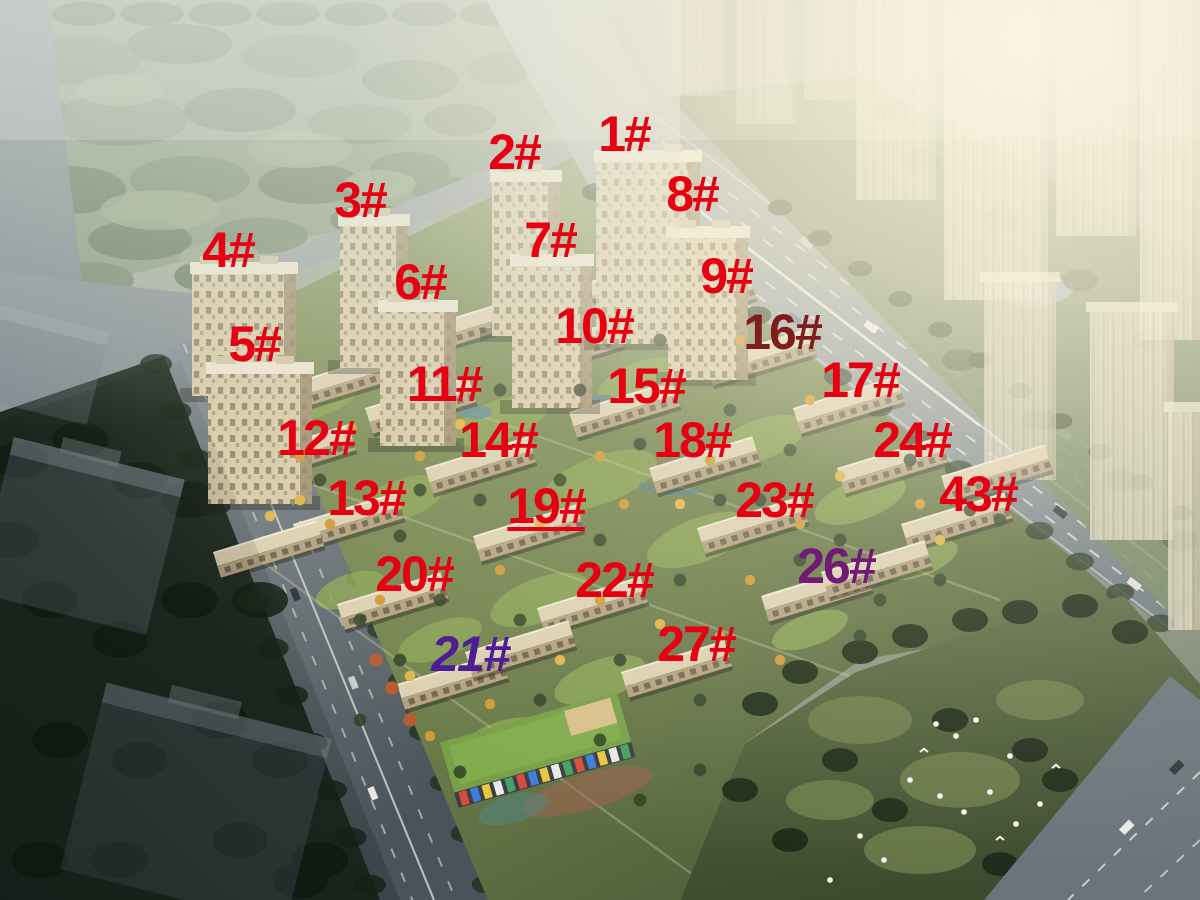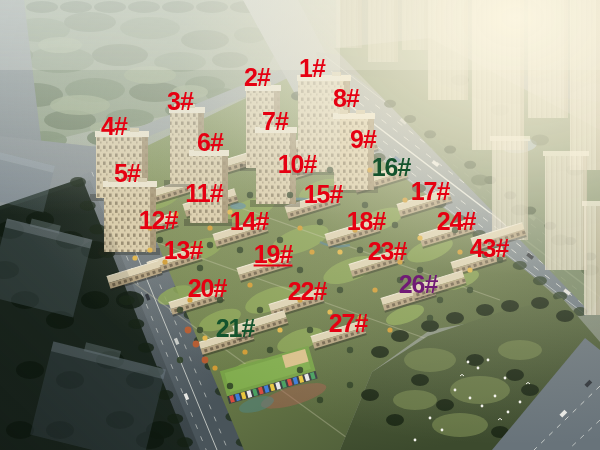--- a/index.html
+++ b/index.html
@@ -988,31 +988,31 @@
       <span class="bldg-label" style="left: 312px; top: 69px; color: rgb(230, 0, 18);">1#</span>
       <span class="bldg-label" style="left: 257px; top: 78px; color: rgb(230, 0, 18);">2#</span>
       <span class="bldg-label" style="left: 180px; top: 102px; color: rgb(230, 0, 18);">3#</span>
       <span class="bldg-label" style="left: 114px; top: 127px; color: rgb(230, 0, 18);">4#</span>
       <span class="bldg-label" style="left: 127px; top: 174px; color: rgb(230, 0, 18);">5#</span>
       <span class="bldg-label" style="left: 210px; top: 143px; color: rgb(230, 0, 18);">6#</span>
       <span class="bldg-label" style="left: 275px; top: 122px; color: rgb(230, 0, 18);">7#</span>
       <span class="bldg-label" style="left: 346px; top: 99px; color: rgb(230, 0, 18);">8#</span>
       <span class="bldg-label" style="left: 363px; top: 140px; color: rgb(230, 0, 18);">9#</span>
       <span class="bldg-label" style="left: 297px; top: 165px; color: rgb(230, 0, 18);">10#</span>
-      <span class="bldg-label" style="left: 204px; top: 194px; color: rgb(230, 0, 18);">11#</span>
+      <span class="bldg-label" style="left: 222px; top: 194px; color: rgb(230, 0, 18);">11#</span>
       <span class="bldg-label" style="left: 158px; top: 221px; color: rgb(230, 0, 18);">12#</span>
       <span class="bldg-label" style="left: 183px; top: 251px; color: rgb(230, 0, 18);">13#</span>
       <span class="bldg-label" style="left: 249px; top: 222px; color: rgb(230, 0, 18);">14#</span>
       <span class="bldg-label" style="left: 323px; top: 195px; color: rgb(230, 0, 18);">15#</span>
-      <span class="bldg-label" style="left: 391px; top: 168px; color: #14532d;">16#</span>
+      <span class="bldg-label" style="left: 391px; top: 168px; color: #7f1d1d;">16#</span>
       <span class="bldg-label" style="left: 430px; top: 192px; color: rgb(230, 0, 18);">17#</span>
-      <span class="bldg-label" style="left: 366px; top: 222px; color: rgb(230, 0, 18);">18#</span>
+      <span class="bldg-label" style="left: 346px; top: 222px; color: rgb(230, 0, 18);">18#</span>
       <span class="bldg-label" style="left: 273px; top: 255px; color: rgb(230, 0, 18); text-decoration: underline;">19#</span>
       <span class="bldg-label" style="left: 207px; top: 289px; color: rgb(230, 0, 18);">20#</span>
-      <span class="bldg-label" style="left: 235px; top: 329px; color: #14532d;">21#</span>
+      <span class="bldg-label" style="left: 235px; top: 329px; color: #4c1d95; font-style: italic;">21#</span>
       <span class="bldg-label" style="left: 307px; top: 292px; color: rgb(230, 0, 18);">22#</span>
       <span class="bldg-label" style="left: 387px; top: 252px; color: rgb(230, 0, 18);">23#</span>
       <span class="bldg-label" style="left: 456px; top: 222px; color: rgb(230, 0, 18);">24#</span>
       <span class="bldg-label" style="left: 489px; top: 249px; color: rgb(230, 0, 18);">43#</span>
       <span class="bldg-label" style="left: 418px; top: 285px; color: #701a75;">26#</span>
       <span class="bldg-label" style="left: 348px; top: 324px; color: rgb(230, 0, 18);">27#</span>
     </div>
 </div>
 
 </body></html>

